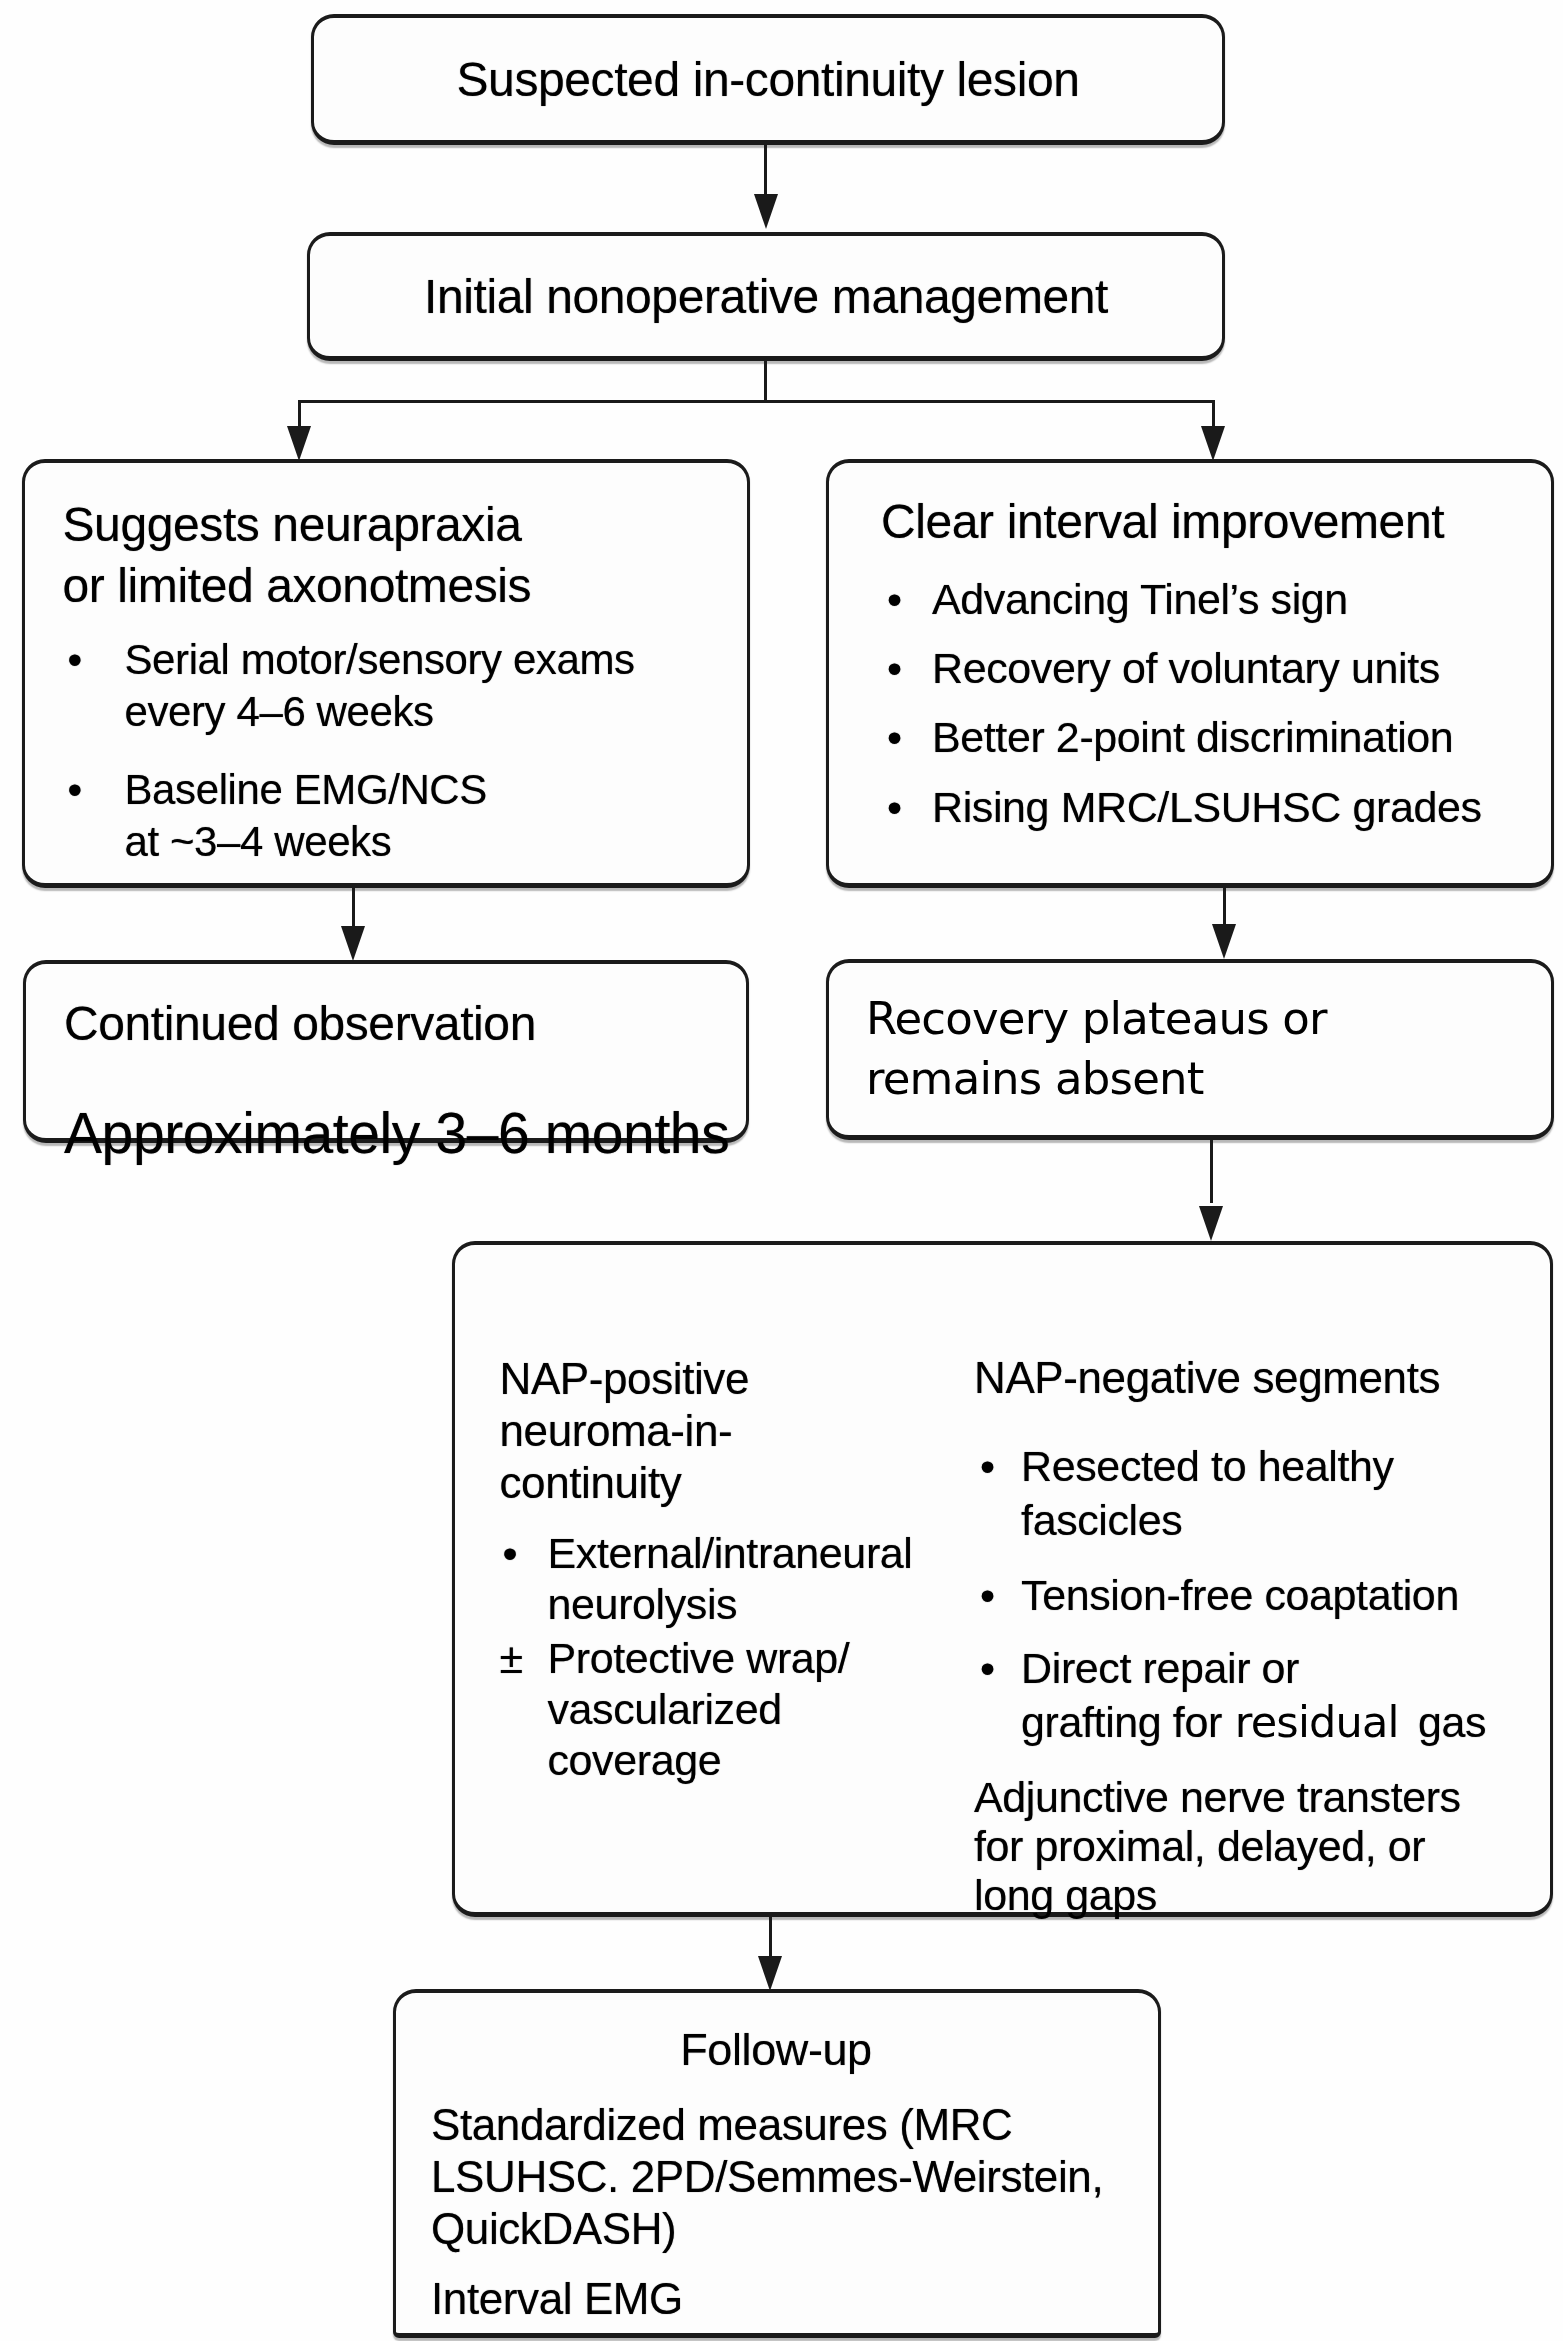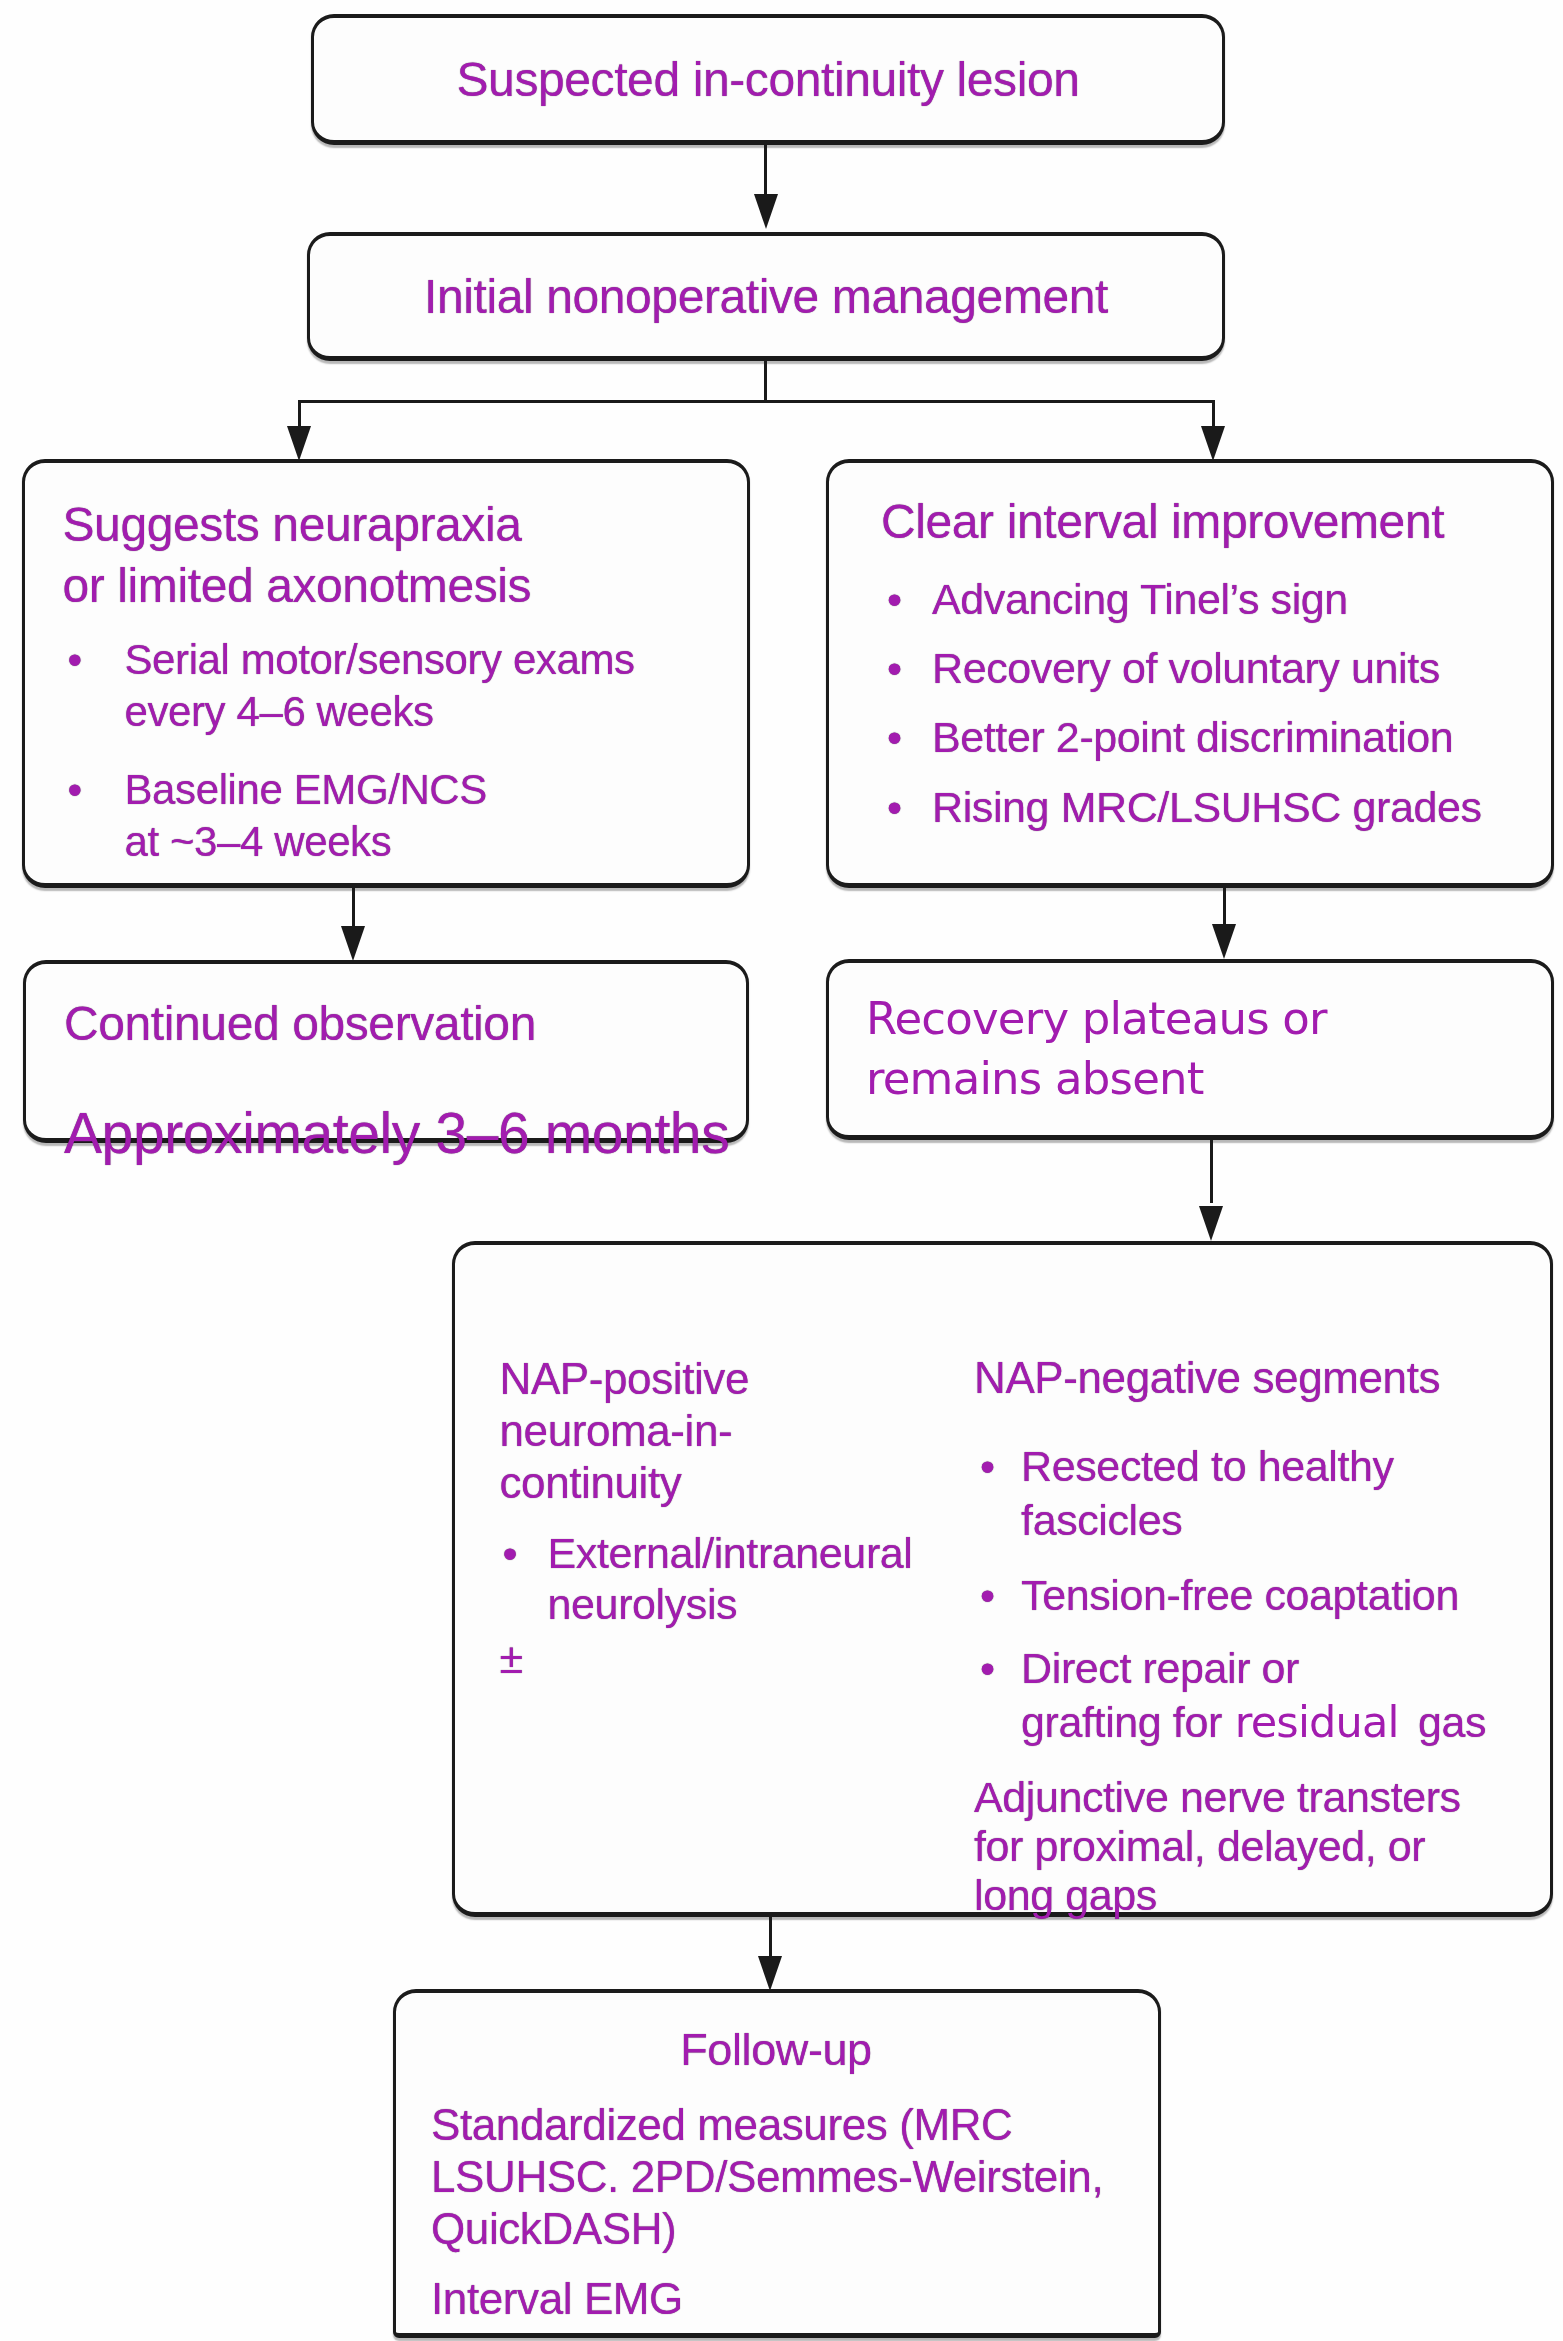--- a/index.html
+++ b/index.html
@@ -1,18 +1,18 @@
 <!DOCTYPE html>
 <html style="font-size:12.3px"><head>
 <meta charset="utf-8">
 <style>
   html,body{margin:0;padding:0;background:#ffffff;}
   #canvas{
     position:relative;width:1564px;height:2342px;background:#fefefe;overflow:hidden;
-    font-family:"Liberation Sans",sans-serif;color:#a21caf;
+    font-family:"Liberation Sans",sans-serif;color:#000000;
   }
   .node{
     position:absolute;background:#fdfdfd;border:3.8px solid #1b1b1b;
     border-top-width:4.6px;border-bottom-width:5.4px;border-radius:23px;
     box-shadow:0 2.3px 1.5px rgba(0,0,0,.28);
     box-sizing:border-box;
   }
   .scan{ text-shadow:0 0 1px rgba(15,15,15,.65); letter-spacing:-0.4px; }
   .digital{ font-family:"DejaVu Sans",sans-serif; text-shadow:none; letter-spacing:-0.8px; }
   .pre{ white-space:pre-line; }
@@ -115,20 +115,23 @@
       <div class="abs scan pre" style="left:1.5px;top:108px;font-size:44px;line-height:52px;">NAP-positive
 neuroma-in-
 continuity</div>
       <div class="item" style="left:4.6px;top:283px;font-size:43px;line-height:51px;">
         <span class="marker scan" style="width:45px;">•</span>
         <span class="scan pre">External/intraneural
 neurolysis</span>
       </div>
       <div class="item" style="left:1.5px;top:388px;font-size:43px;line-height:51px;">
         <span class="marker scan" style="width:48px;">±</span>
+        <span class="scan pre">Protective wrap/
+vascularized
+coverage</span>
       </div>
     </div>
 
     <div class="abs" style="left:519px;top:0;width:582px;height:676px;">
       <div class="abs scan" style="left:0;top:108px;font-size:44px;">NAP-negative segments</div>
       <div class="item" style="left:6.1px;top:194px;font-size:43px;line-height:54px;">
         <span class="marker scan" style="width:41px;">•</span>
         <span class="scan pre">Resected to healthy
 fascicles</span>
       </div>

